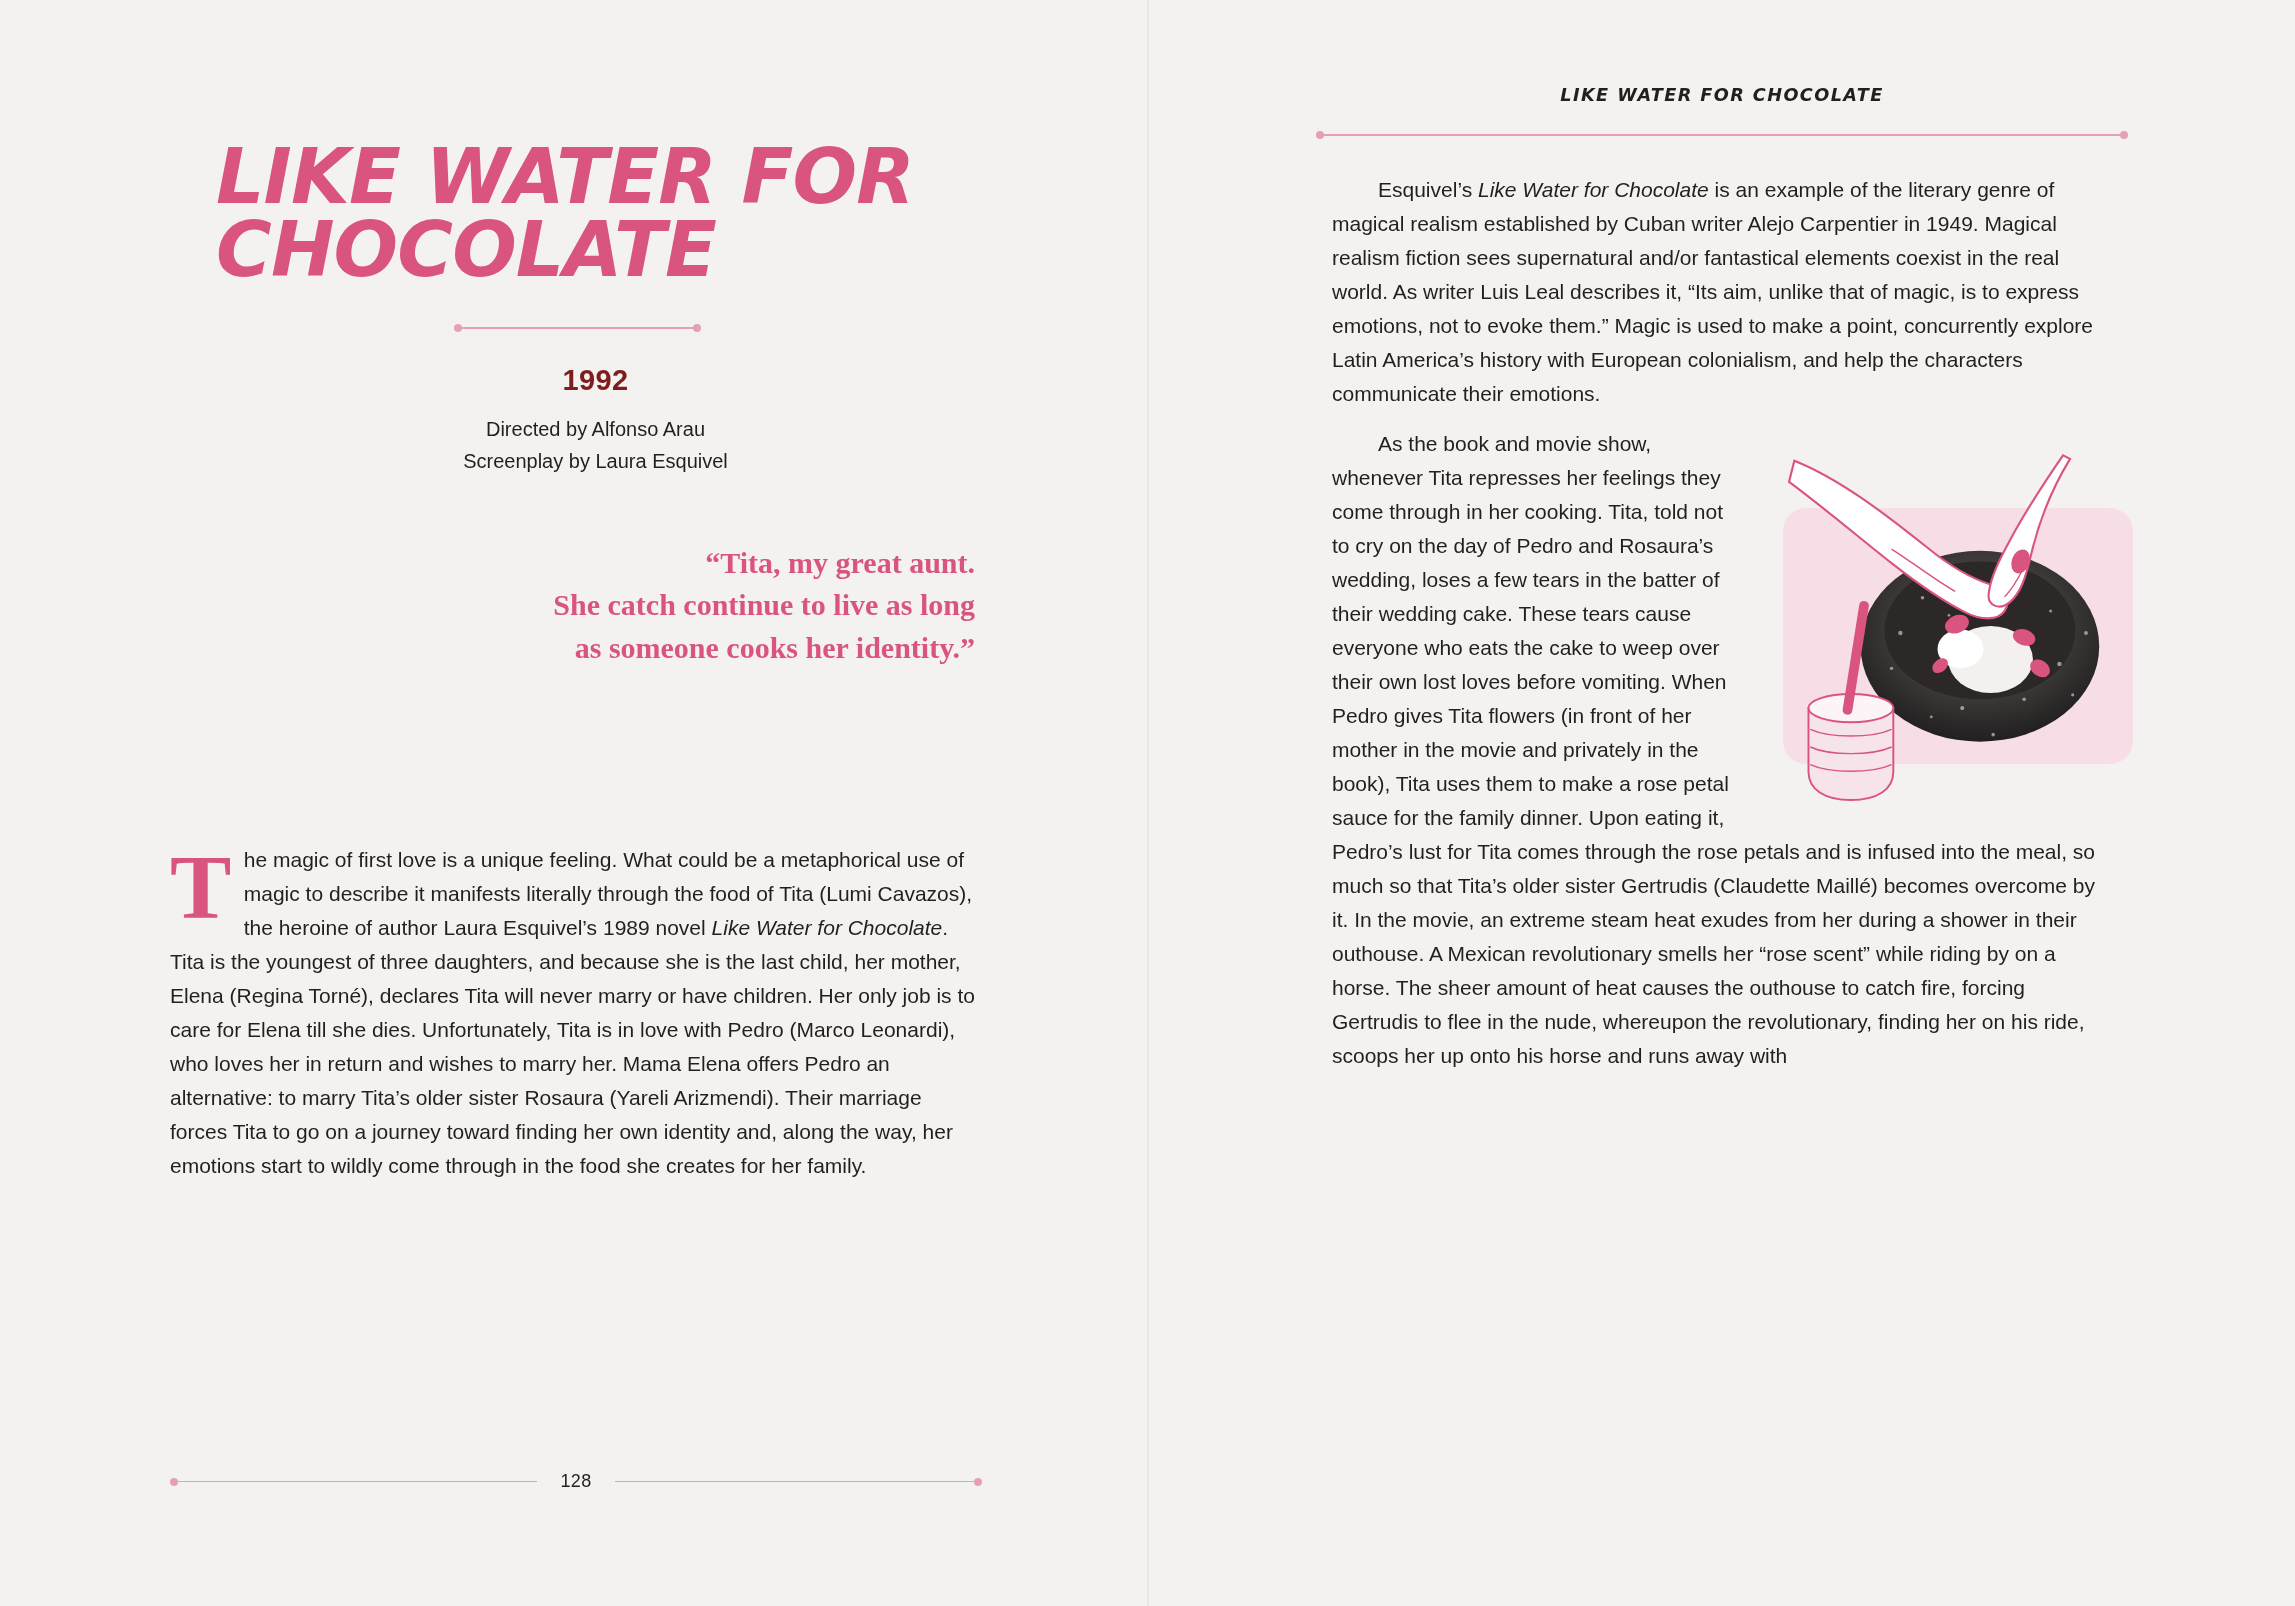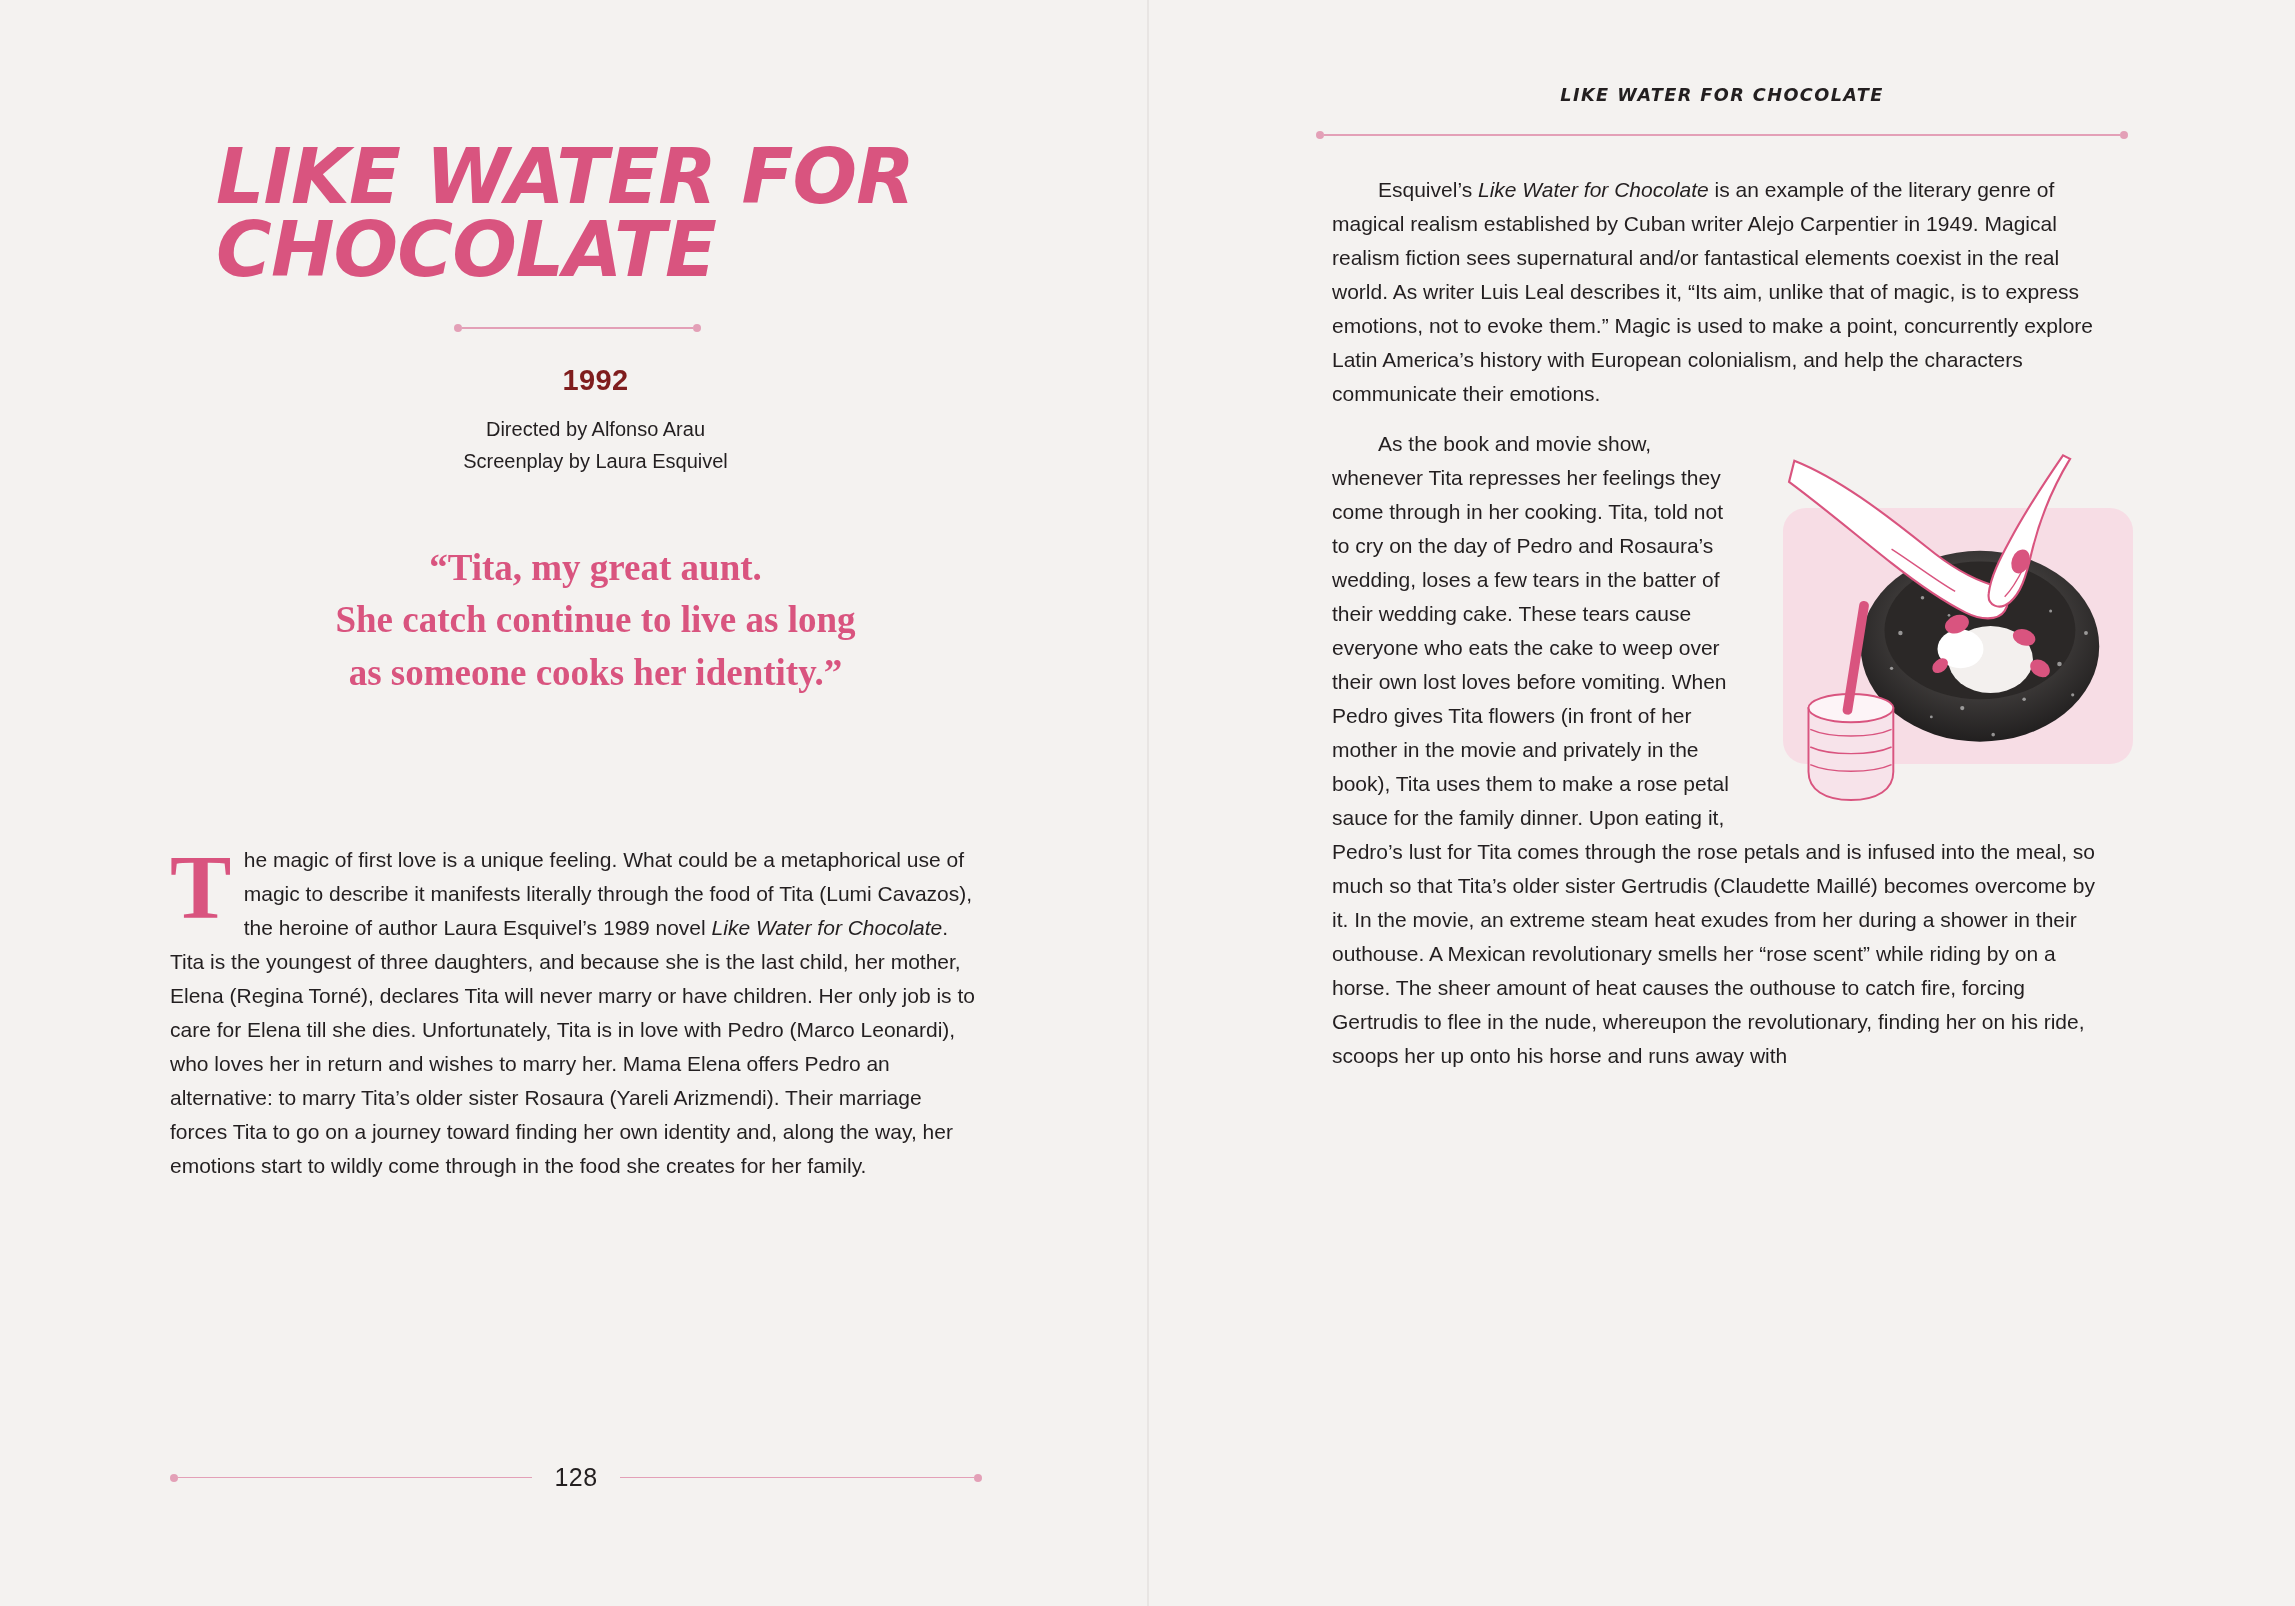--- a/index.html
+++ b/index.html
@@ -78,25 +78,25 @@
     font-size: 20px;
     font-weight: 400;
     line-height: 1.62;
     color: #231f20;
     margin: 0;
   }
   .credits em {
     font-style: italic;
   }
   .pull-quote {
-    text-align: center;
+    text-align: right;
     font-family: "Liberation Serif", serif;
     font-weight: 700;
     color: #d9547f;
-    font-size: 37px;
+    font-size: 30px;
     line-height: 1.42;
     margin: 64px 0 0 0;
   }
 
   .body-col {
     position: absolute;
     left: 170px;
     top: 843px;
     width: 812px;
     font-size: 21px;
@@ -190,21 +190,21 @@
   }
   .illus svg { position: absolute; left: 0; top: 0; }
 
   
   .folio {
     position: absolute;
     bottom: 115px;
     display: flex;
     align-items: center;
     width: 812px;
-    font-size: 25px;
+    font-size: 18px;
     color: #231f20;
   }
   .folio .dot {
     width: 8px; height: 8px; border-radius: 50%;
     background: #e3a0b7; flex: none;
   }
   .folio .line {
     height: 1.8px; background: #e3a0b7; flex: 1 1 auto;
   }
   .folio .num {

